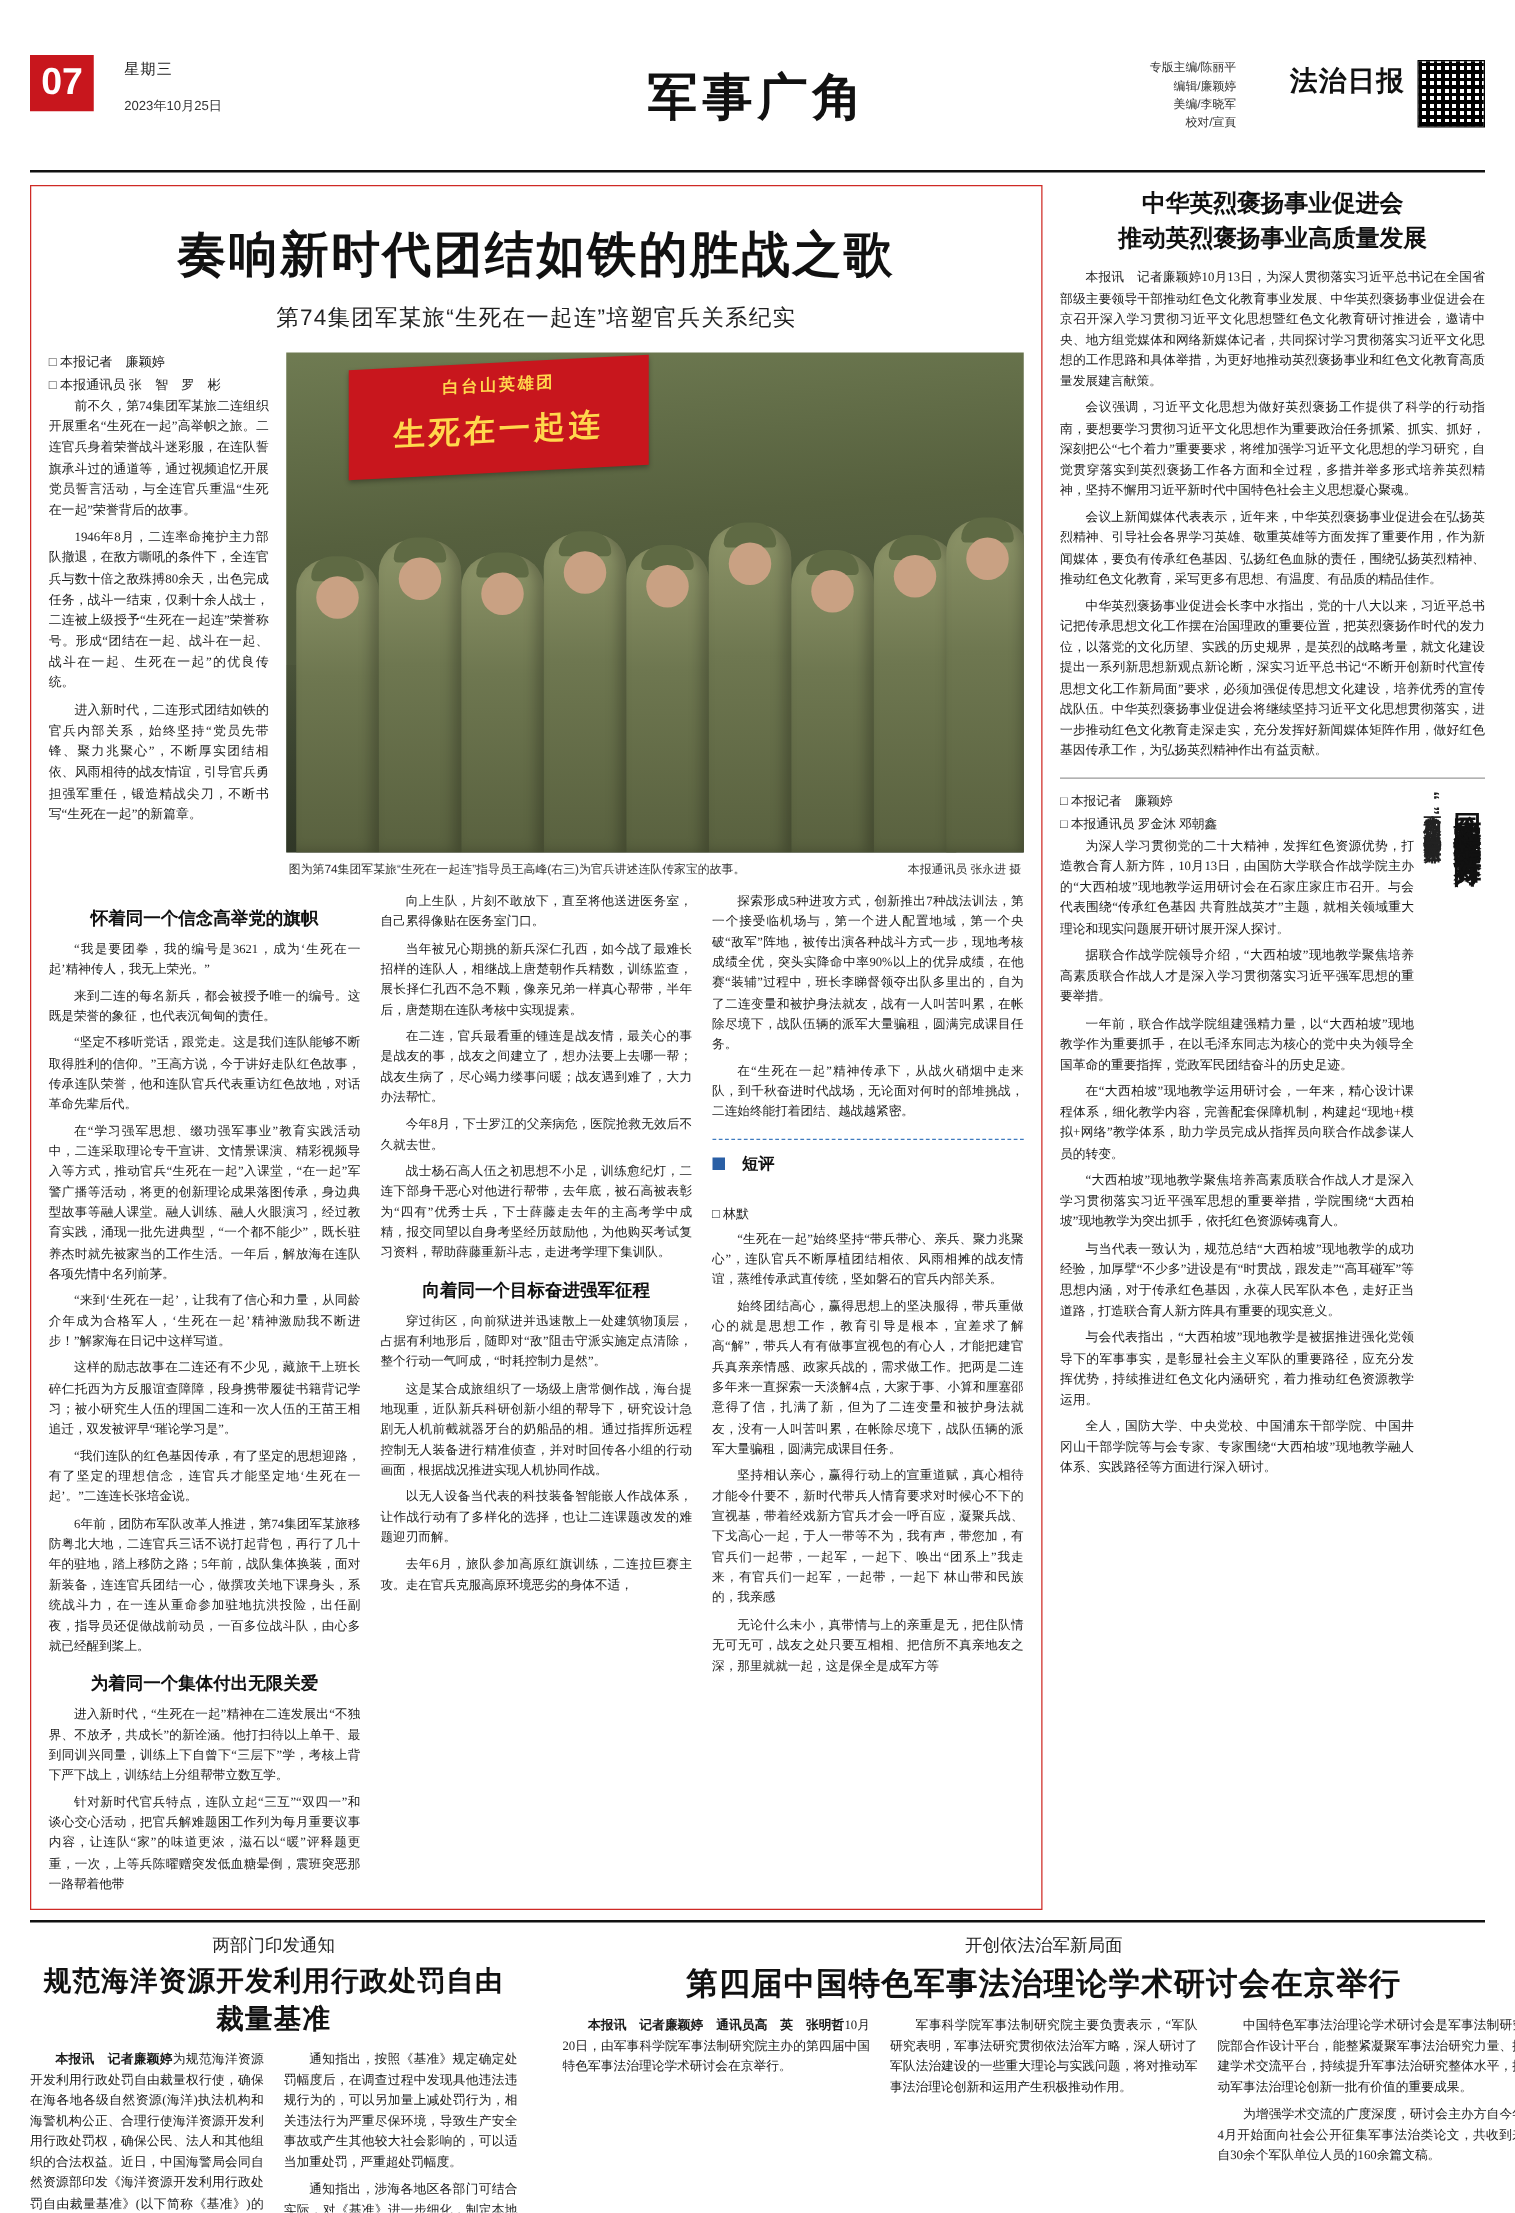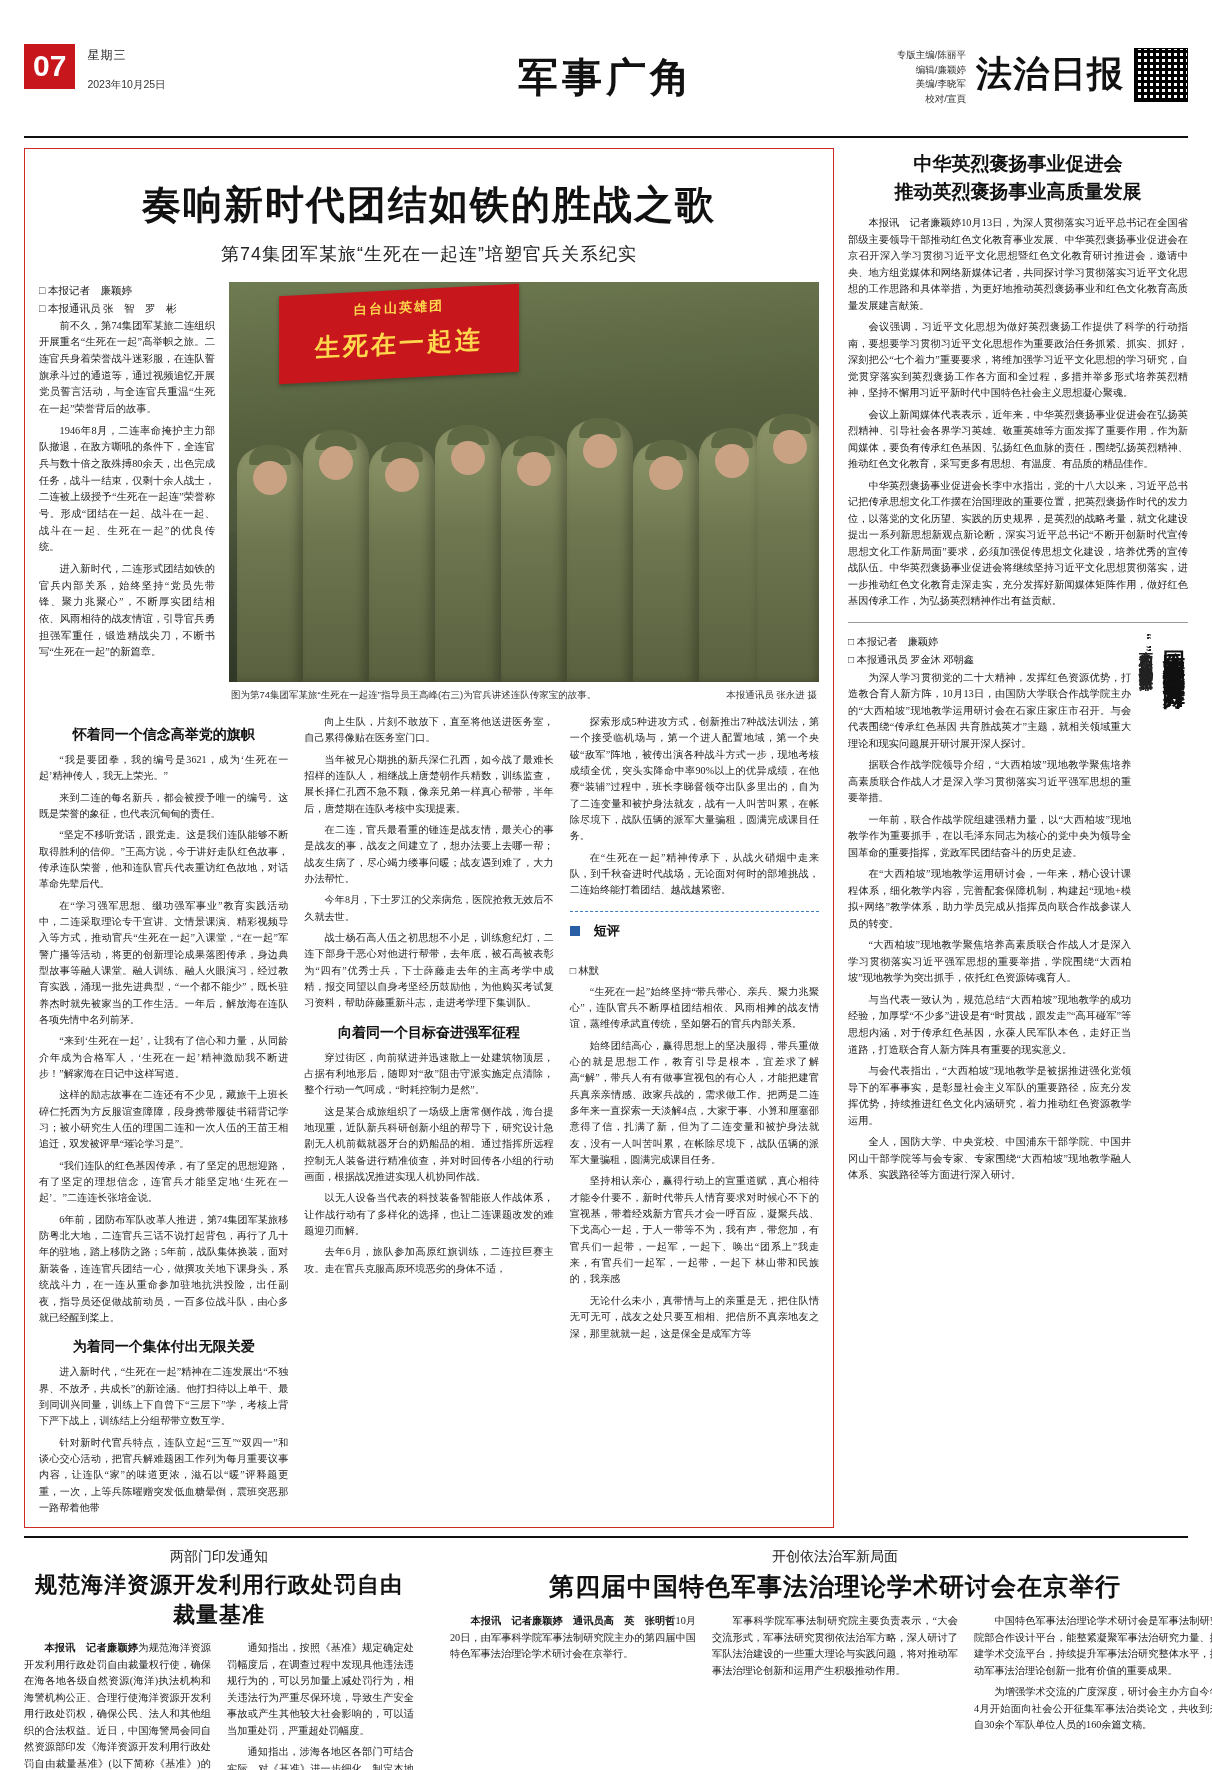--- a/index.html
+++ b/index.html
@@ -22,21 +22,21 @@
   .masthead {
     position: relative;
     height: 86px;
     margin: 44px 24px 0 24px;
     display: flex;
     align-items: flex-start;
   }
   .page-num-block {
     display: flex;
     align-items: flex-start;
-    gap: 12px;
+    gap: 24px;
   }
   .page-num {
     background: #c8161d;
     color: #fff;
     font-family: "Liberation Sans", sans-serif;
     font-weight: bold;
     font-size: 30px;
     line-height: 1;
     padding: 7px 9px 8px 9px;
     letter-spacing: 0;
@@ -76,25 +76,26 @@
     font-size: 9.5px;
     line-height: 1.55;
     color: #333;
     text-align: right;
     padding-top: 4px;
     font-family: "Liberation Sans", sans-serif;
   }
   .paper-logo {
     font-family: Liberation Serif, serif;
     font-weight: bold;
-    font-size: 36px;
+    font-size: 22px;
     color: #111;
     letter-spacing: 1px;
     padding-top: 6px;
     white-space: nowrap;
+    margin-left: 33px;
   }
   .qr {
     width: 54px; height: 54px;
     margin-top: 4px;
     background:
       repeating-linear-gradient(90deg, #000 0 3px, #fff 3px 6px),
       repeating-linear-gradient(0deg, #000 0 3px, #fff 3px 6px);
     background-blend-mode: multiply;
     border: 1px solid #000;
   }
@@ -530,21 +531,21 @@
     <div class="vsep"></div>
 
     <div class="b-right">
       <div class="b-kicker">开创依法治军新局面</div>
       <div class="b-title">第四届中国特色军事法治理论学术研讨会在京举行</div>
       <div class="b-cols">
         <div class="c3">
           <p class="b-text"><span style="font-weight:bold">本报讯　记者廉颖婷　通讯员高　英　张明哲</span><span>10月20日，由军事科学院军事法制研究院主办的第四届中国特色军事法治理论学术研讨会在京举行。</span></p>
         </div>
         <div class="c3">
-          <p class="b-text">军事科学院军事法制研究院主要负责表示，“大会交流形式，军事法研究贯彻依法治军方略，深人研讨了军队法治建设的一些重大理论与实践问题，将对推动军事法治理论创新和运用产生积极推动作用。</p>
+          <p class="b-text">军事科学院军事法制研究院主要负责表示，“军队研究表明，军事法研究贯彻依法治军方略，深人研讨了军队法治建设的一些重大理论与实践问题，将对推动军事法治理论创新和运用产生积极推动作用。</p>
         </div>
         <div class="c3">
           <p class="b-text">中国特色军事法治理论学术研讨会是军事法制研究院部合作设计平台，能整紧凝聚军事法治研究力量、搭建学术交流平台，持续提升军事法治研究整体水平，推动军事法治理论创新一批有价值的重要成果。</p>
           <p class="b-text">为增强学术交流的广度深度，研讨会主办方自今年4月开始面向社会公开征集军事法治类论文，共收到来自30余个军队单位人员的160余篇文稿。</p>
         </div>
       </div>
     </div>
   </div>
 
 </div>

